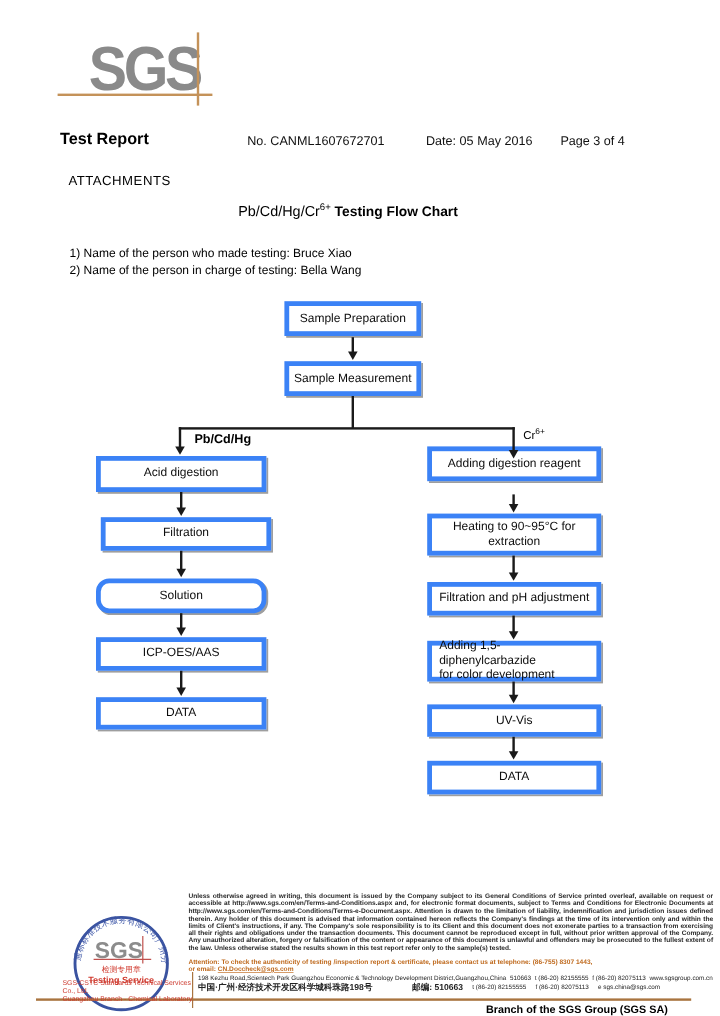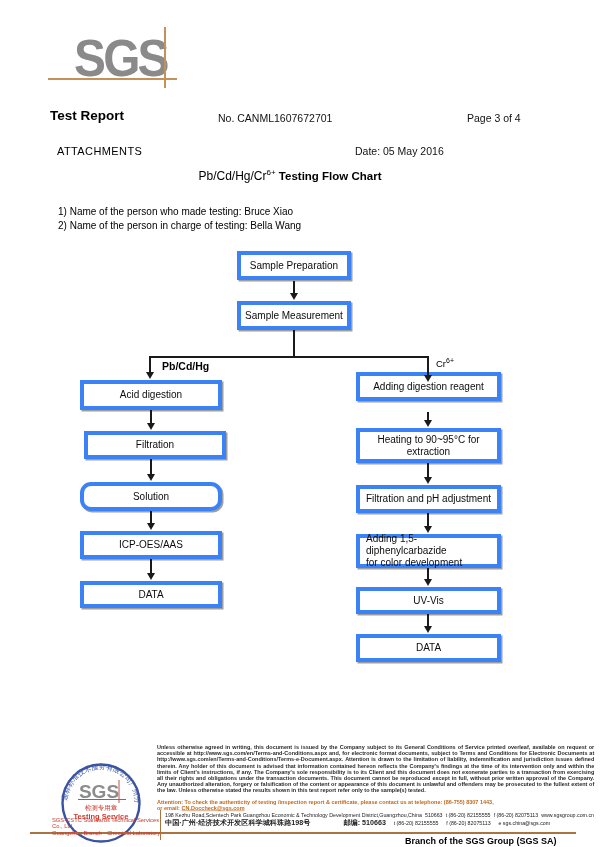--- a/index.html
+++ b/index.html
@@ -14,22 +14,22 @@
   .sgs-logo-text{
     left:74px;top:32px;font-size:52px;font-weight:bold;color:#8a8a8a;
     letter-spacing:-3px;transform:scaleX(0.92);transform-origin:0 0;line-height:1;
   }
   .logo-hline{left:48px;top:78px;width:129px;height:2px;background:#c49259;}
   .logo-vline{left:164px;top:27px;width:2px;height:61px;background:#c49259;}
 
   
   .report-title{left:50px;top:108px;font-size:13.5px;font-weight:bold;color:#000;}
   .hmeta{font-size:10.5px;color:#111;top:112px;}
-  .report-no{left:218px;}
-  .report-date{left:355px;margin-top:33px;}
+  .report-no{left:206px;}
+  .report-date{left:355px;}
   .report-page{left:467px;}
 
   .attachments{left:57px;top:145px;font-size:11px;color:#000;letter-spacing:0.4px;}
 
   .chart-title{left:90px;top:168px;width:400px;text-align:center;font-size:12px;color:#000;}
   .chart-title .bold-part{font-weight:bold;font-size:11.5px;}
   sup{font-size:8px;}
 
   .notes{left:58px;top:205px;font-size:10px;line-height:13.5px;color:#000;}
 

